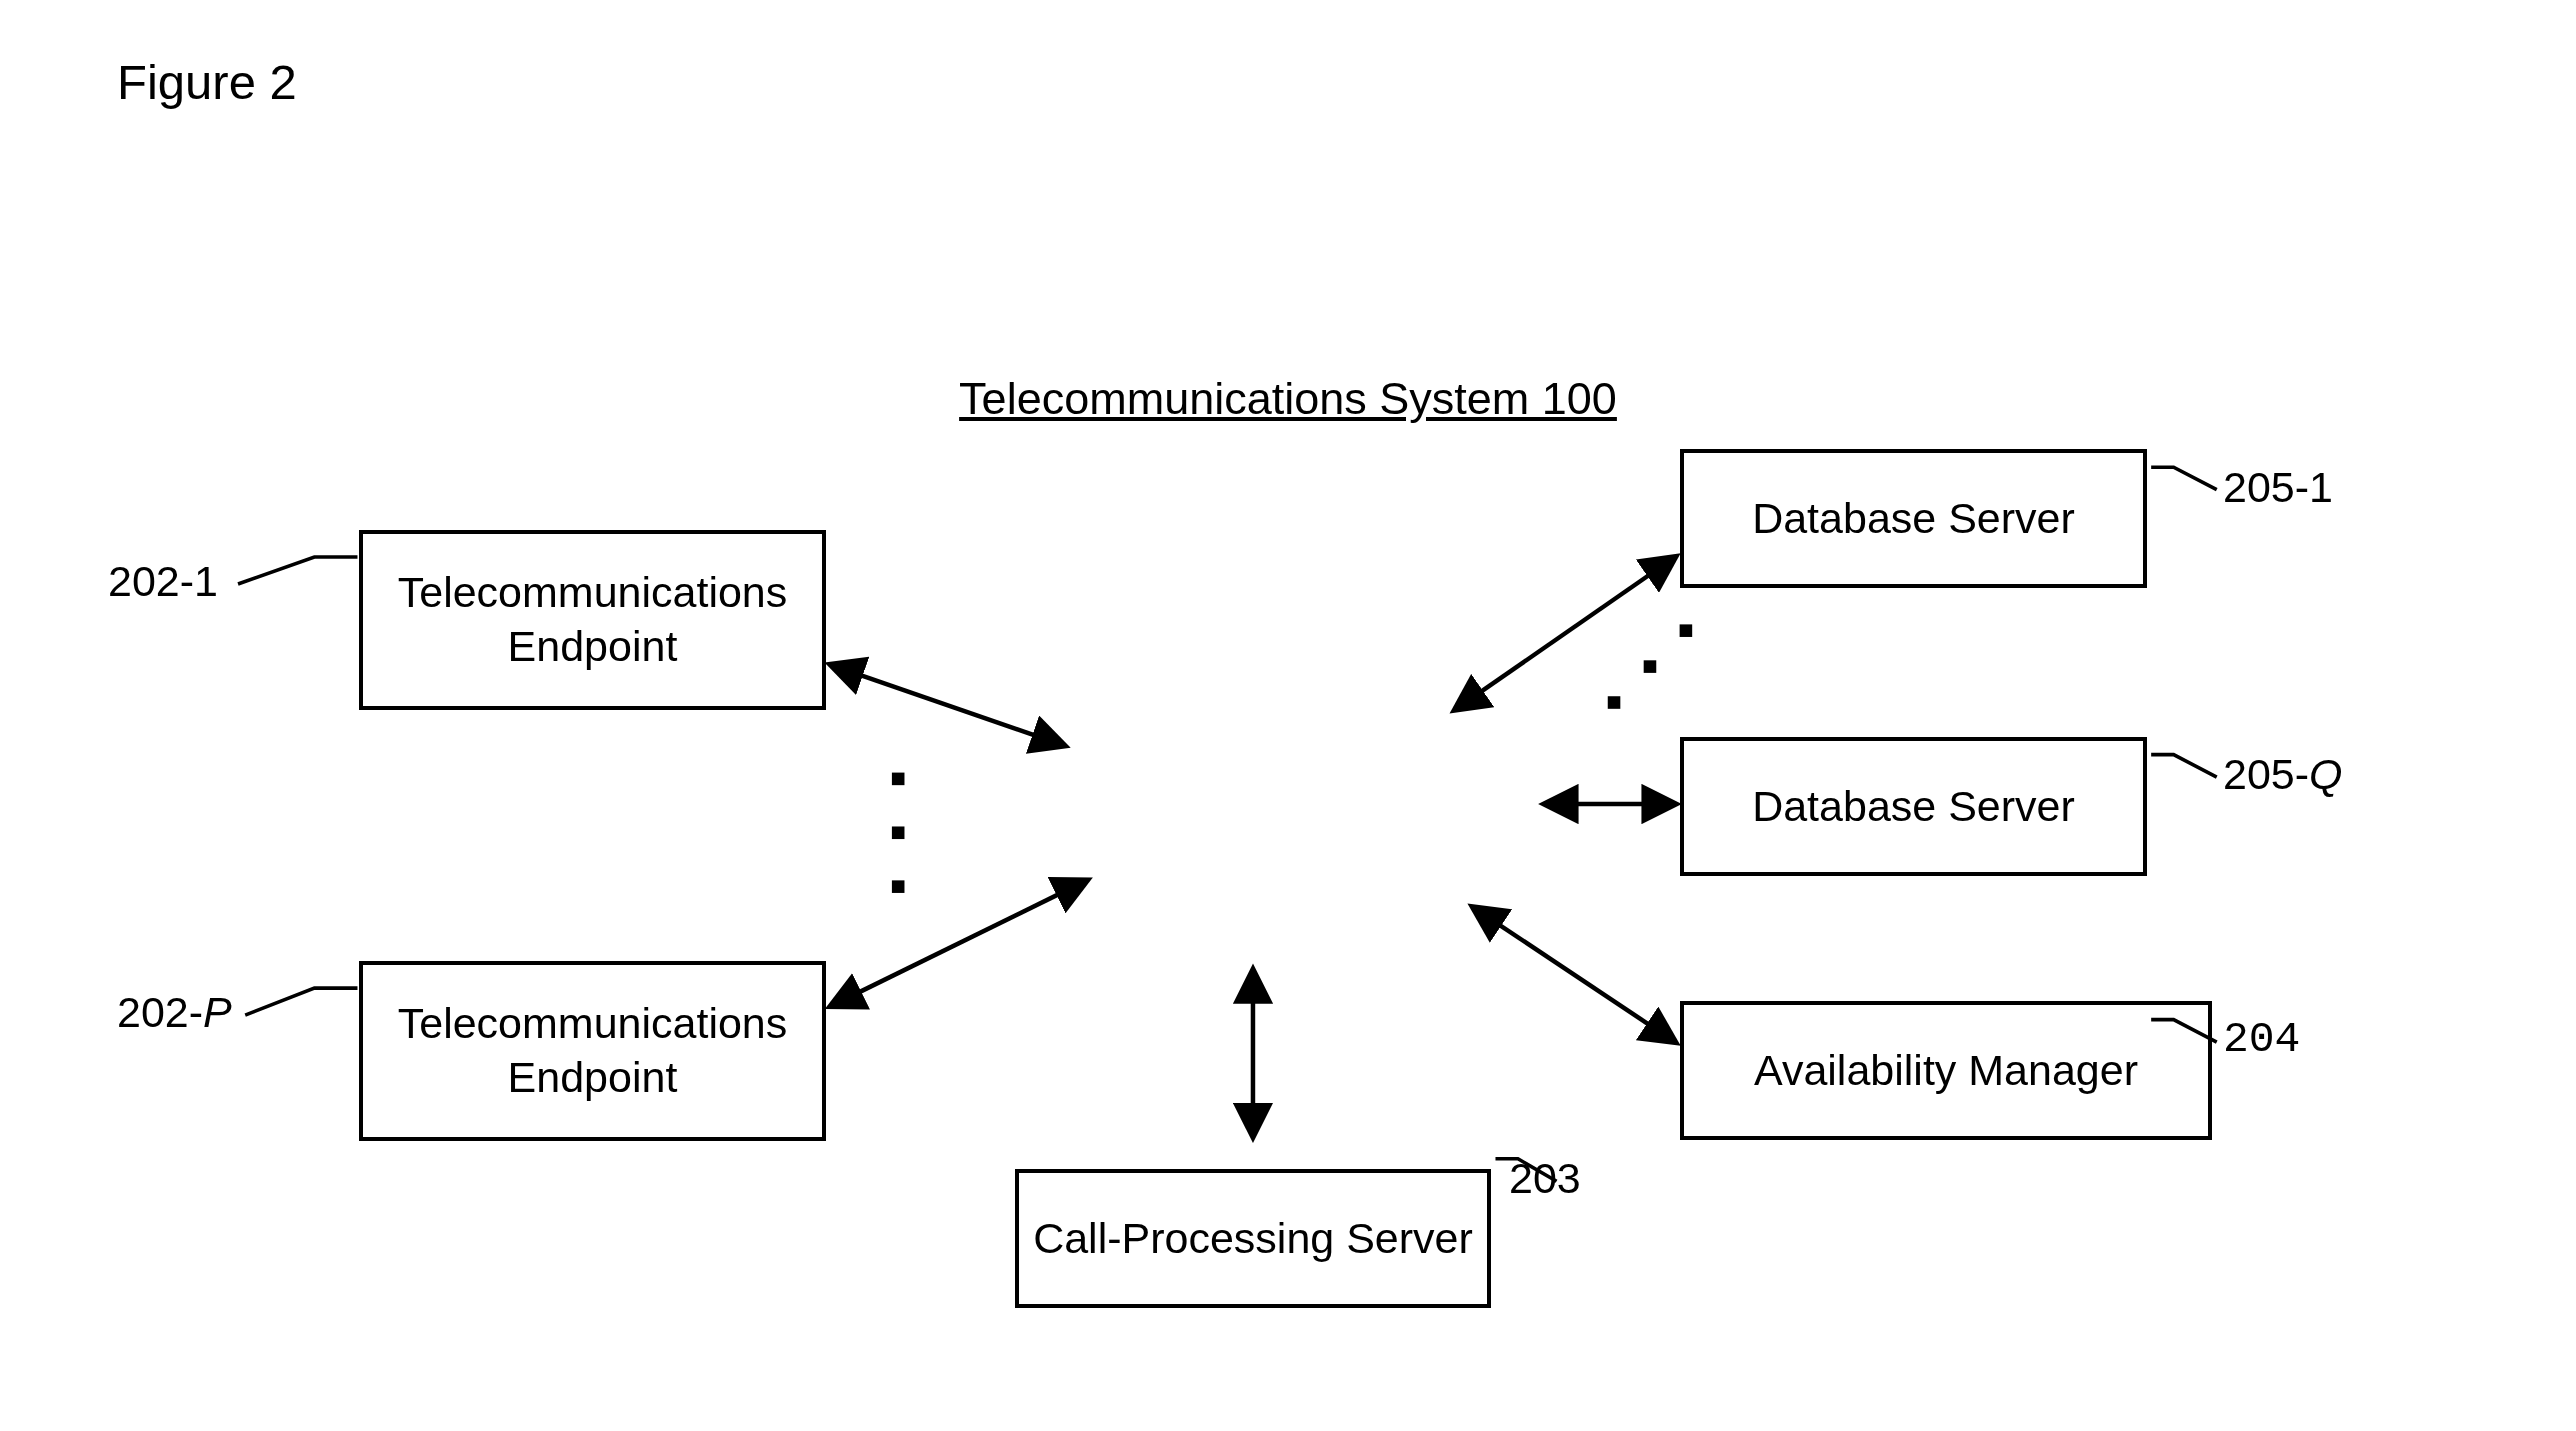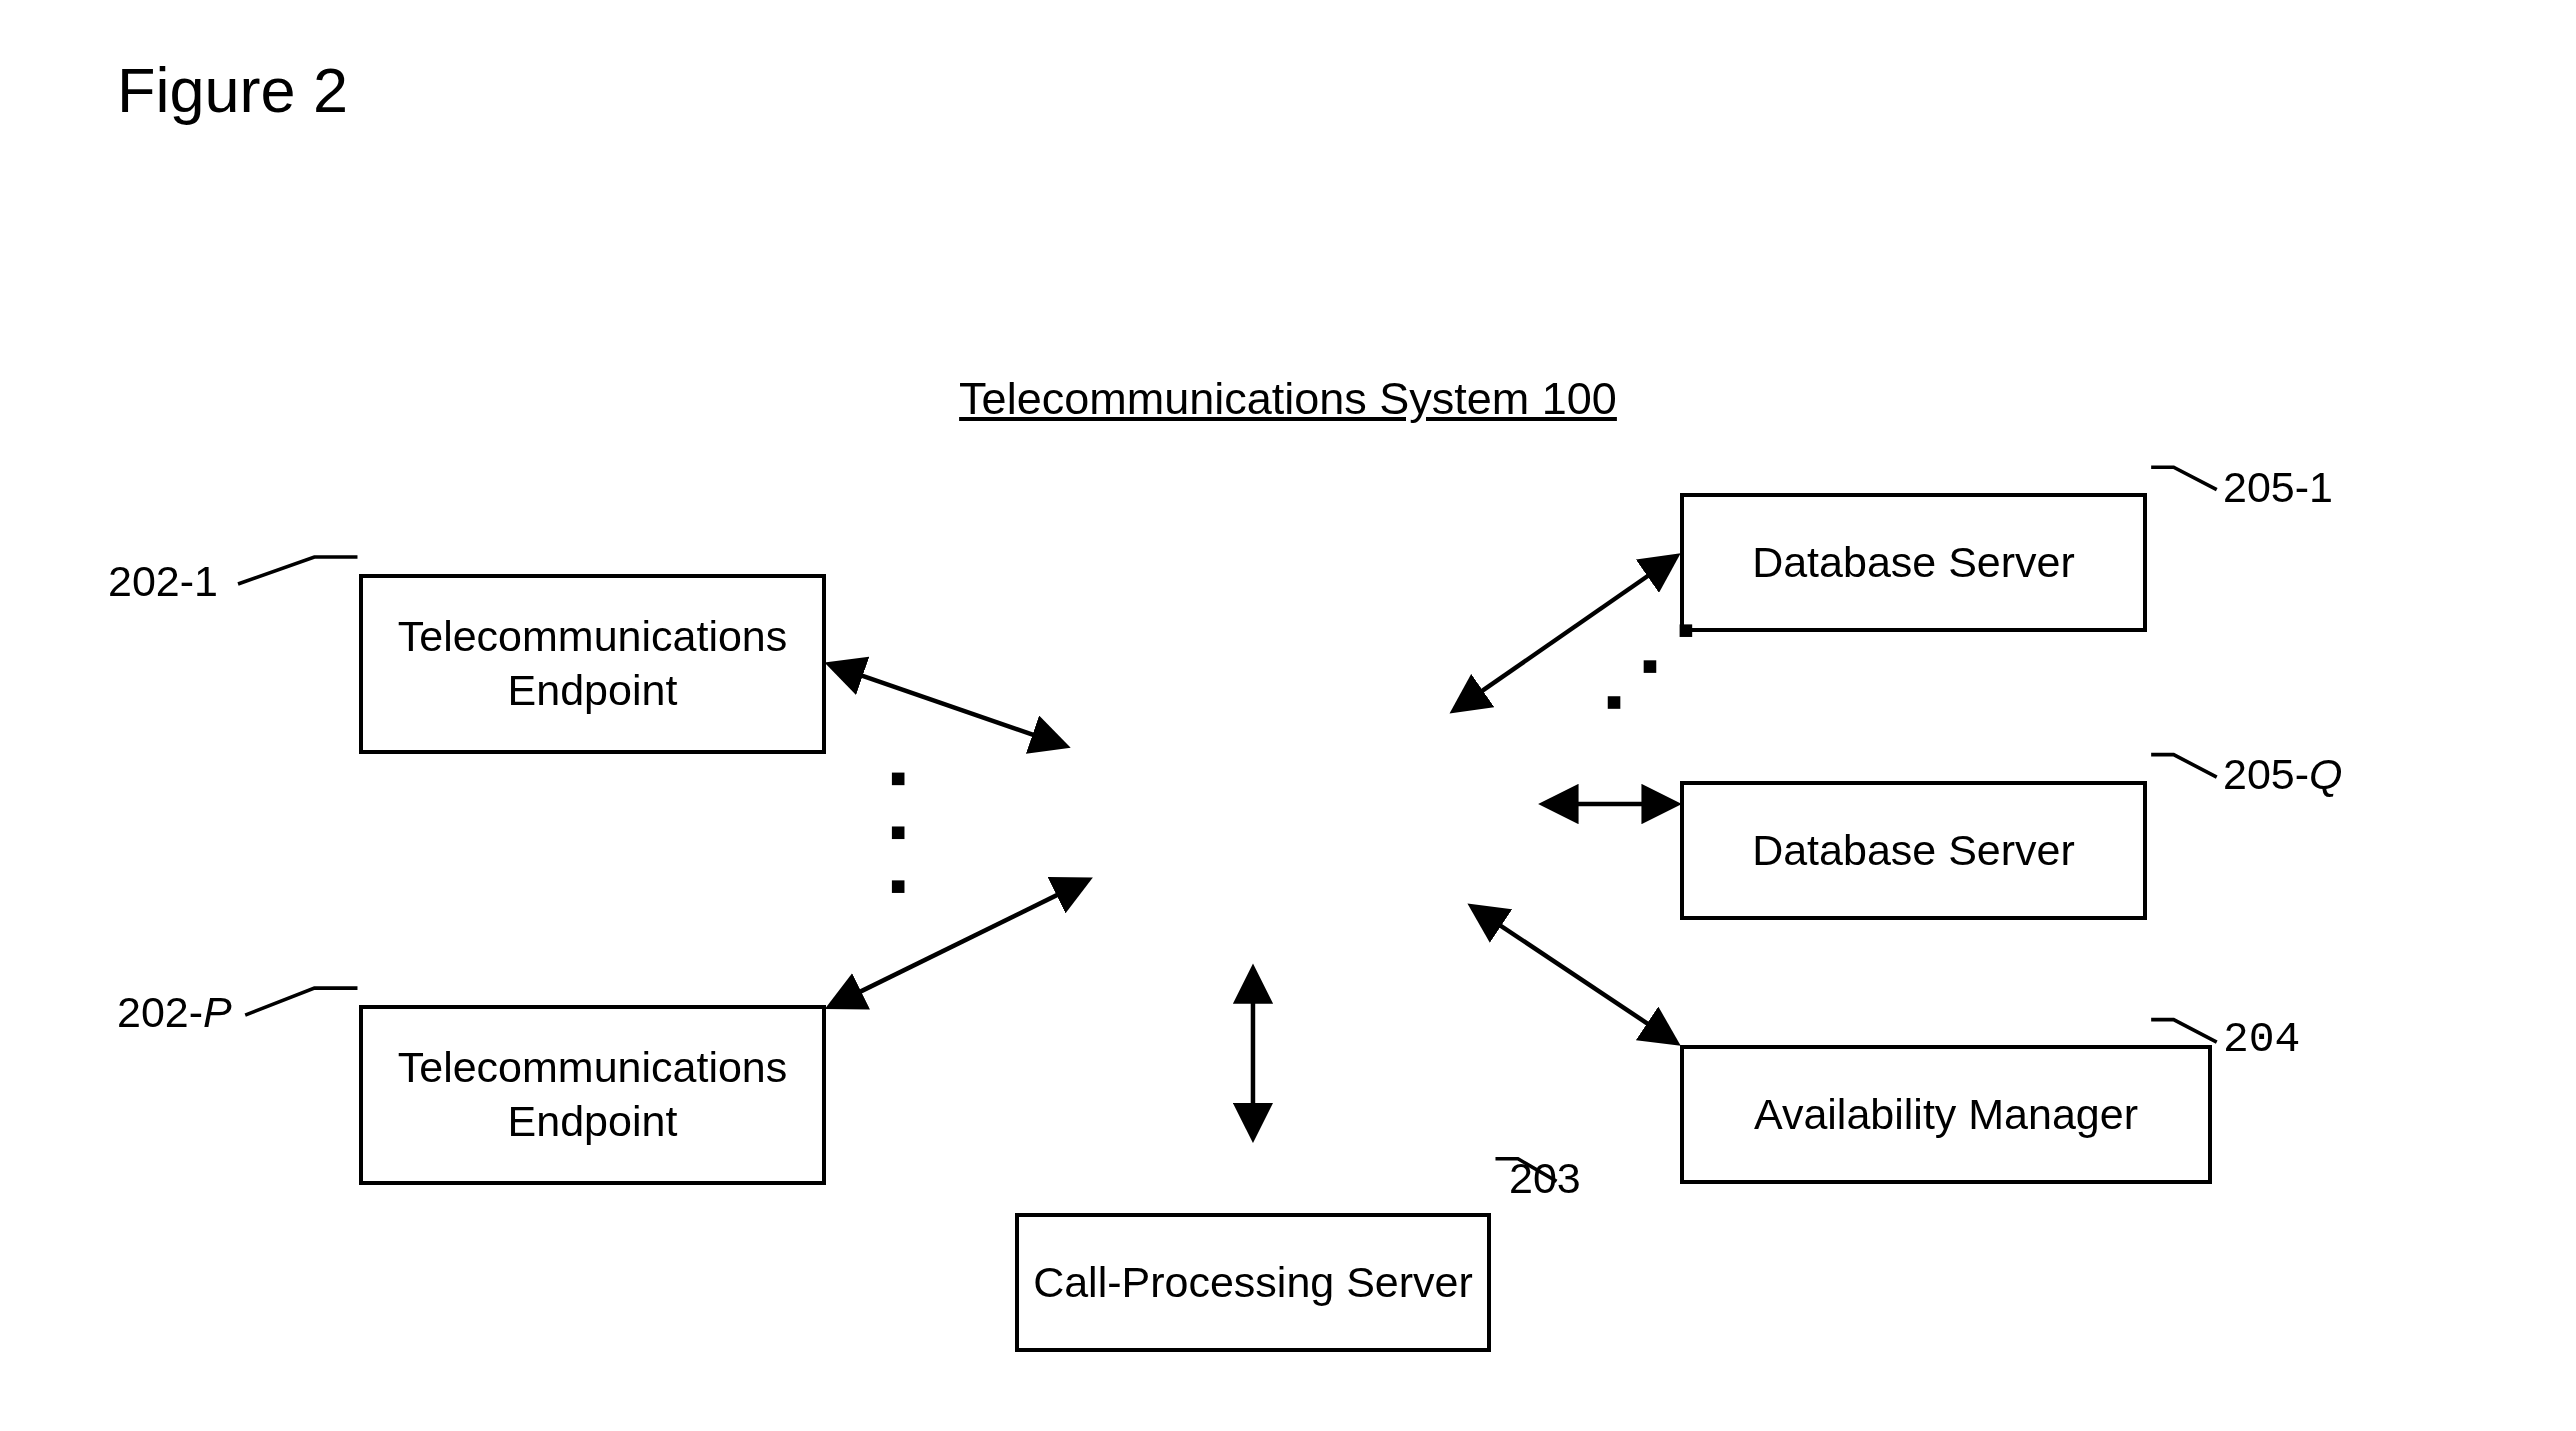--- a/index.html
+++ b/index.html
@@ -13,21 +13,21 @@
   }
   .stage {
     position: relative;
     width: 2576px;
     height: 1432px;
   }
   .figure-label {
     position: absolute;
     left: 117px;
     top: 54px;
-    font-size: 63px;
+    font-size: 49px;
     font-weight: 400;
   }
   .title {
     position: absolute;
     left: 50%;
     top: 373px;
     transform: translateX(-50%);
     font-size: 45px;
     text-decoration: underline;
   }
@@ -36,21 +36,20 @@
     border: 4.5px solid #000;
     background: #fff;
     display: flex;
     align-items: center;
     justify-content: center;
     text-align: center;
     font-size: 43px;
     line-height: 1.25;
     box-sizing: border-box;
     padding: 9px;
-    margin-top: 44px;
   }
   .ref {
     position: absolute;
     font-size: 43px;
     white-space: nowrap;
   }
   .ref .ital { font-style: italic; }
   svg.overlay {
     position: absolute;
     left: 0; top: 0;

